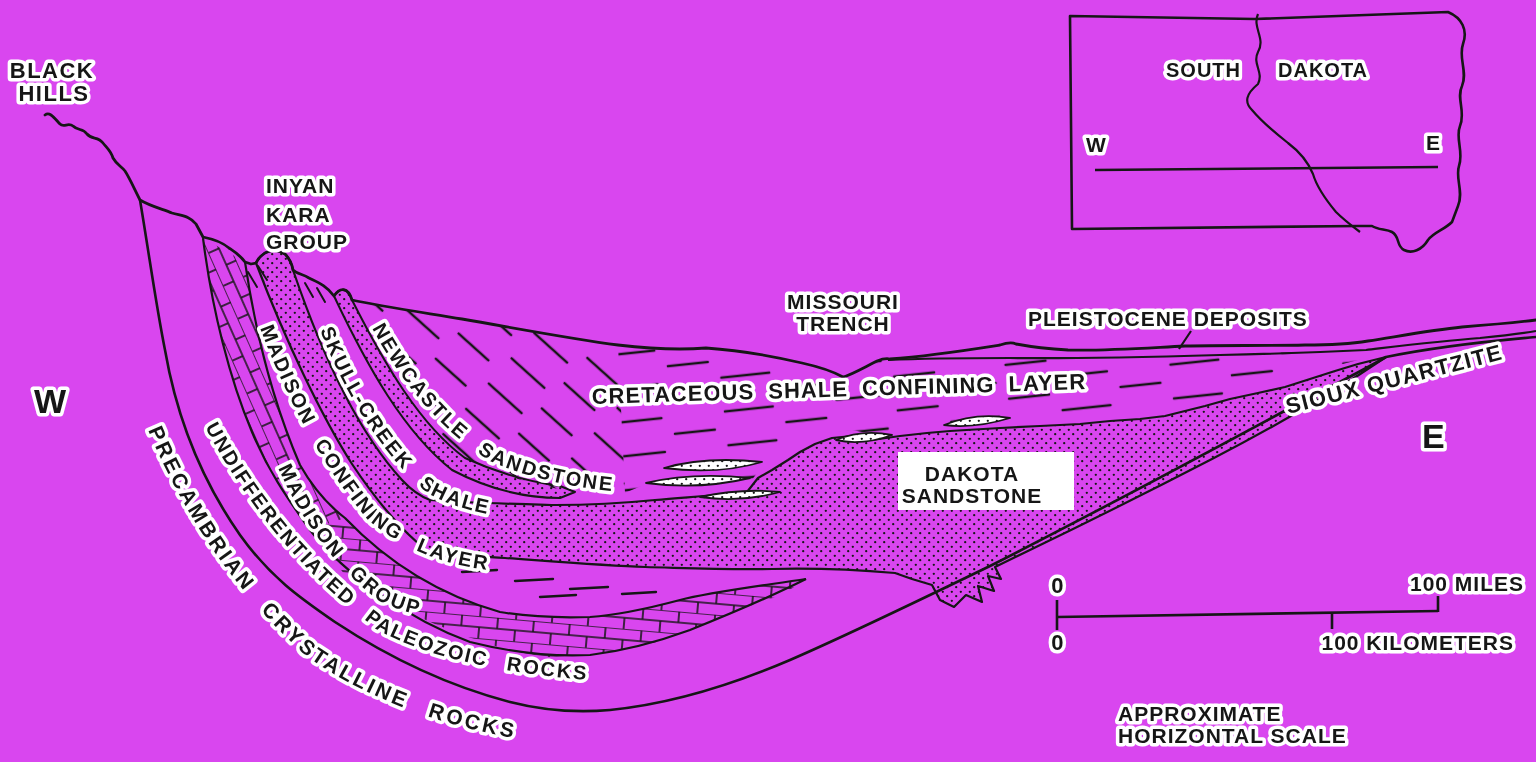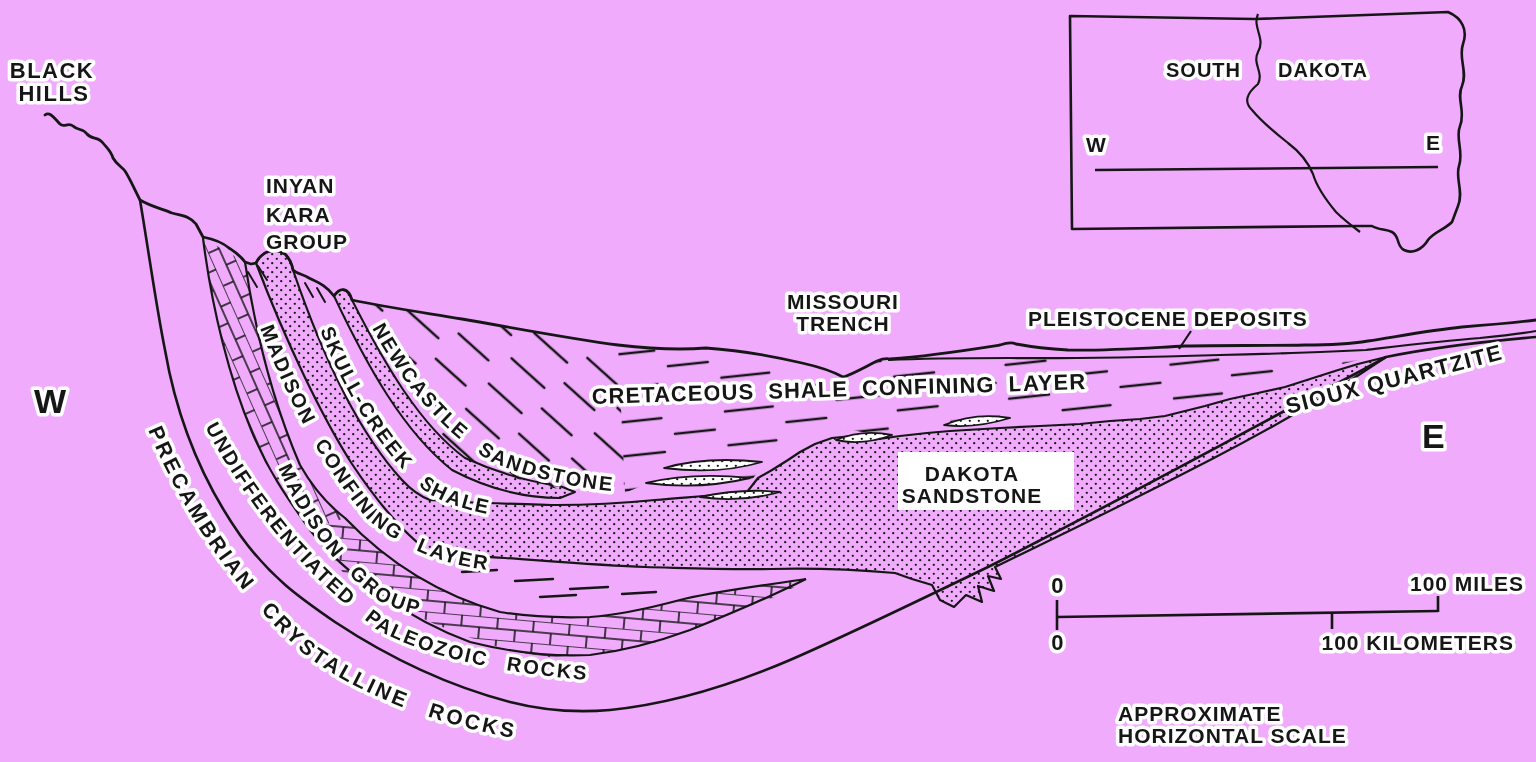--- a/index.html
+++ b/index.html
@@ -1,16 +1,16 @@
 <!DOCTYPE html>
 <html><head>
 <meta charset="utf-8">
 <style>
   html,body{margin:0;padding:0;background:#ffffff;}
-  .stage{width:1536px;height:762px;position:relative;background:#f0abfc;overflow:hidden;}
+  .stage{width:1536px;height:762px;position:relative;background:#d946ef;overflow:hidden;}
   svg{display:block;}
   .ink{stroke:#161616;fill:none;}
   .lbl{
     font-family:"Liberation Sans", sans-serif;
     font-weight:700;
     fill:#161616;
     paint-order:stroke;
     stroke:#ffffff;
     stroke-width:7px;
     stroke-linejoin:round;

